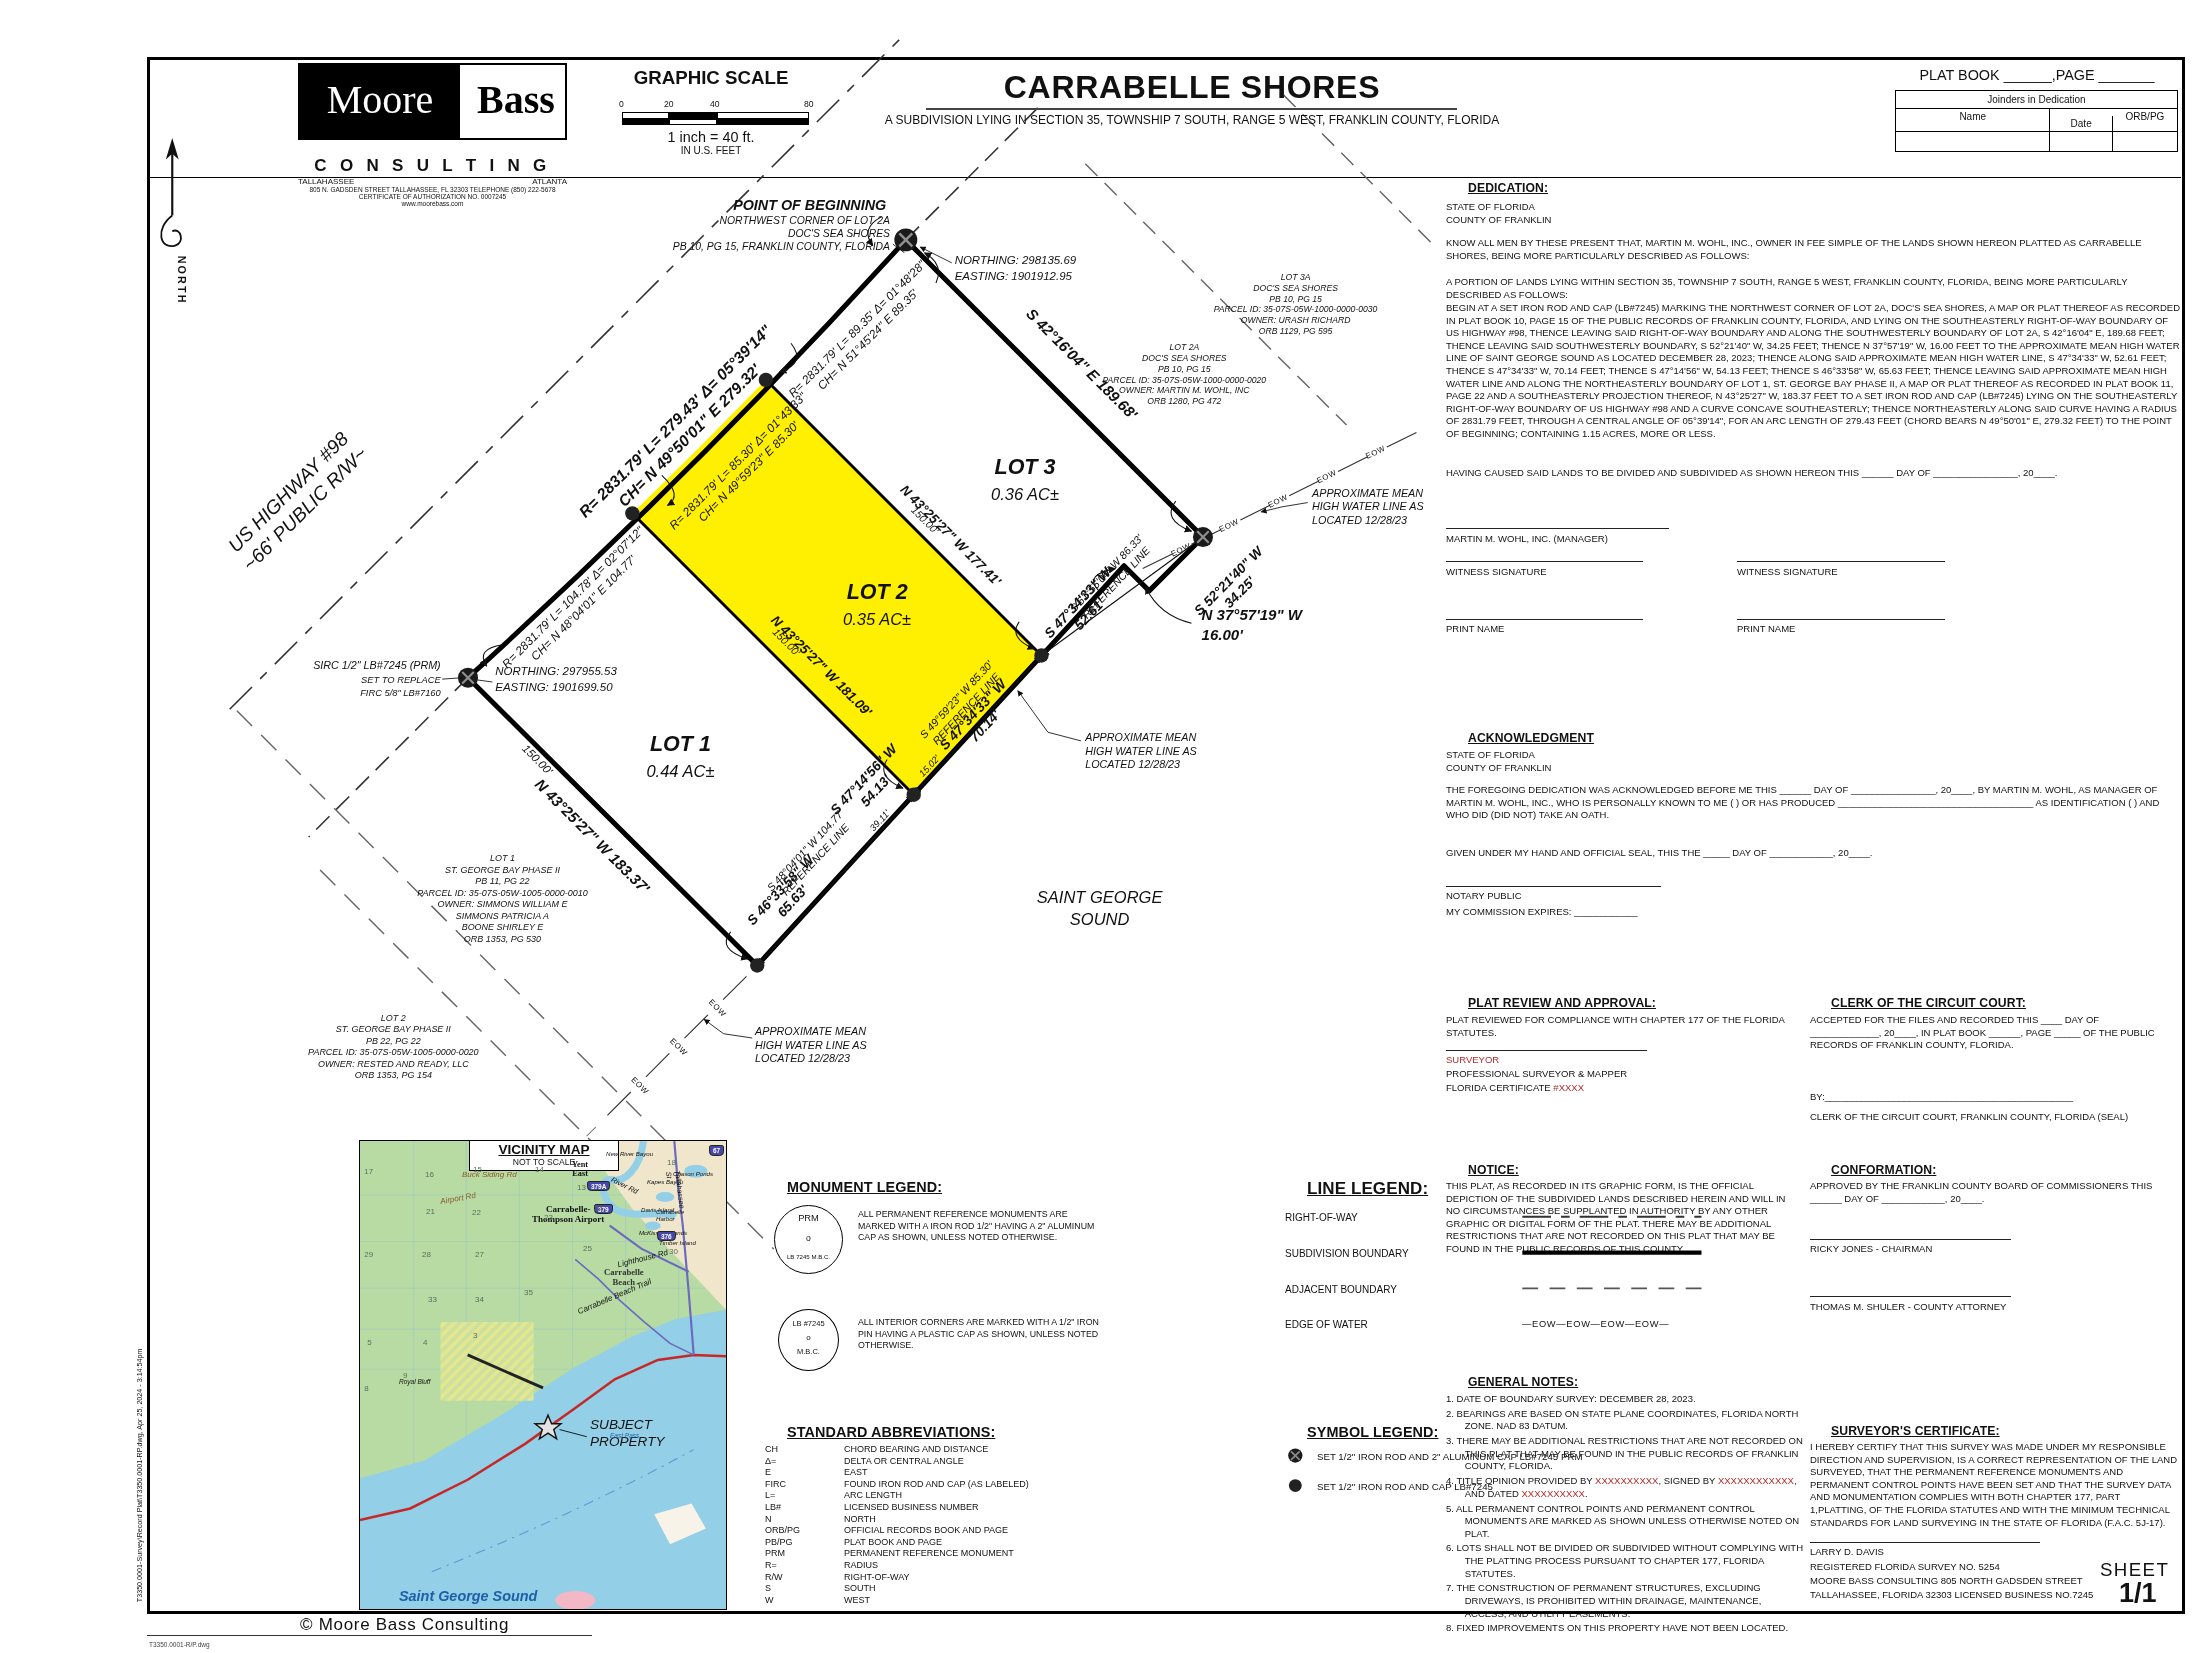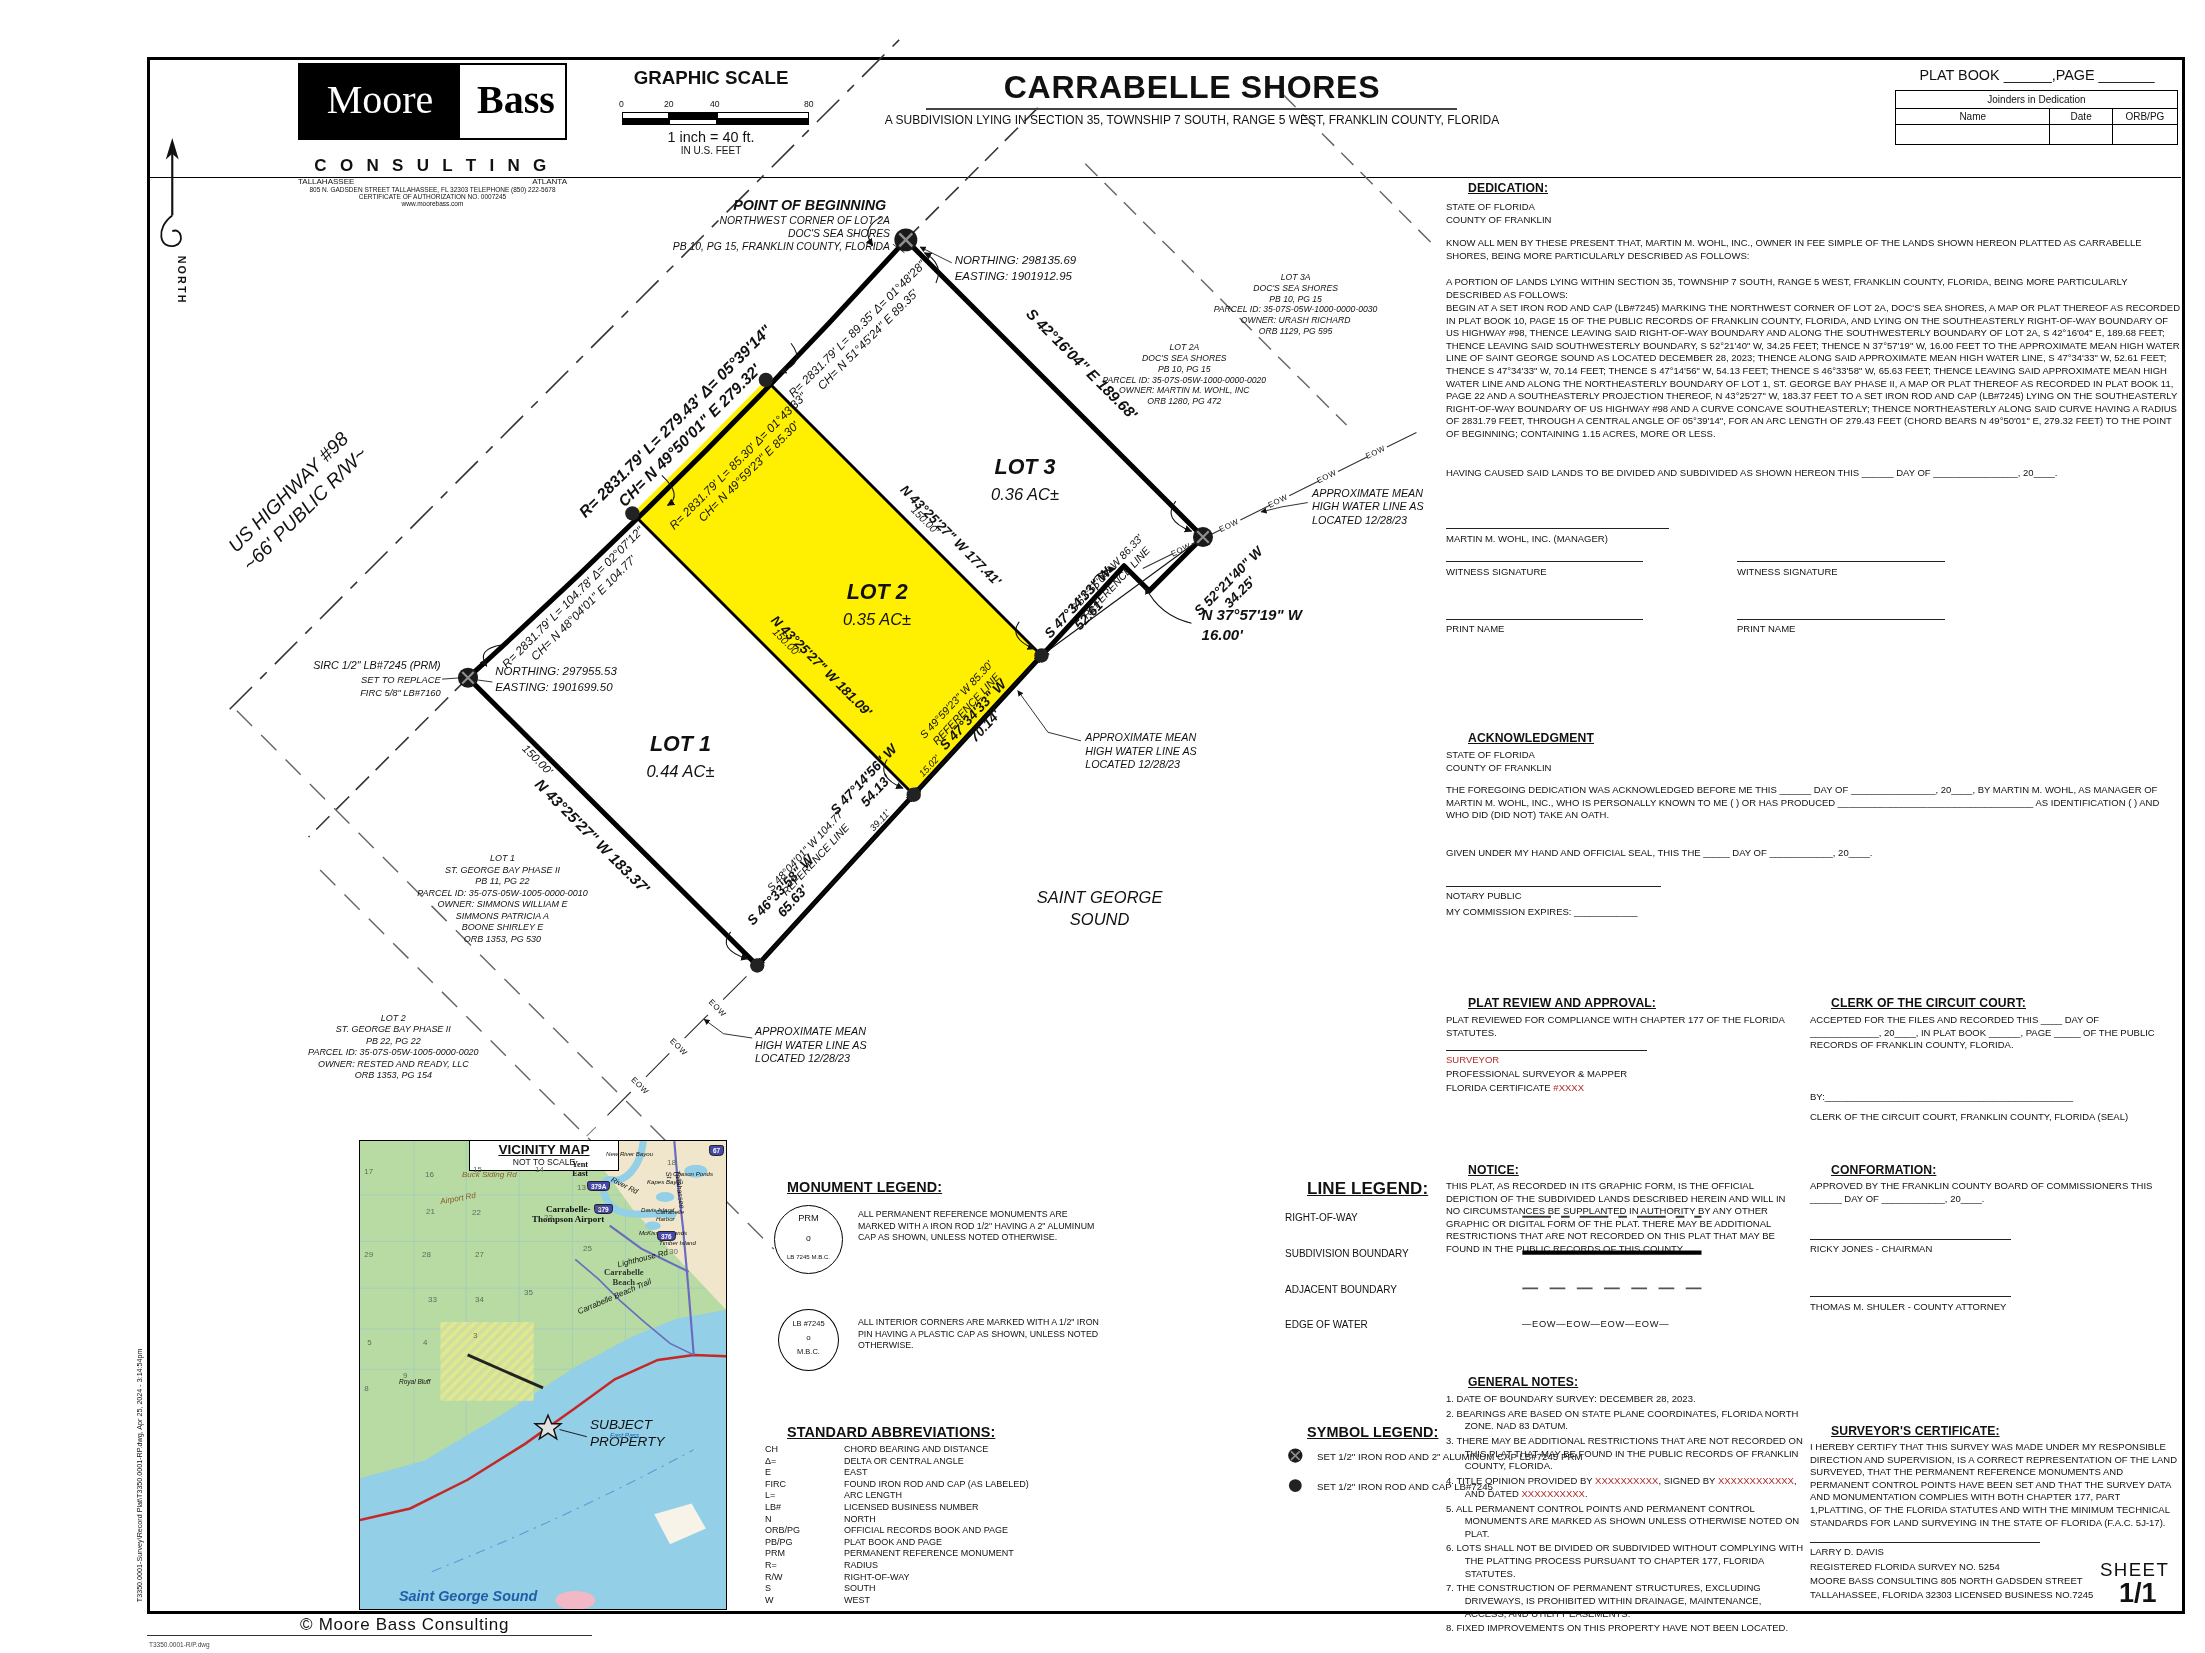--- a/index.html
+++ b/index.html
@@ -297,21 +297,21 @@
 
   <div class="abs c b" style="left:869px;top:69px;width:646px;font-size:32px;letter-spacing:0.7px;">CARRABELLE SHORES</div>
   <div class="abs" style="left:926px;top:108px;width:531px;height:1.8px;background:#444;"></div>
   <div class="abs c" style="left:869px;top:113px;width:646px;font-size:12px;">A SUBDIVISION LYING IN SECTION 35, TOWNSHIP 7 SOUTH, RANGE 5 WEST, FRANKLIN COUNTY, FLORIDA</div>
 
   <div class="abs c" style="left:1895px;top:67px;width:284px;font-size:14.4px;">PLAT BOOK ______,PAGE _______</div>
   <div class="abs" style="left:1895px;top:90px;width:281px;border:1.4px solid #000;font-size:10px;">
     <div class="c" style="border-bottom:1.1px solid #000;padding:2.9px 0;">Joinders in Dedication</div>
     <div style="display:flex;border-bottom:1.1px solid #000;">
       <div class="c" style="width:55%;border-right:1.1px solid #000;padding:2.2px 0;">Name</div>
-      <div class="c" style="width:22%;border-right:1.1px solid #000;padding:2.2px 0;">Date</div>
+      <div class="c" style="width:22%;border-right:1.1px solid #000;padding:2.2px 0;margin-top:7px;">Date</div>
       <div class="c" style="width:23%;padding:2.2px 0;">ORB/PG</div>
     </div>
     <div style="display:flex;height:18.7px;">
       <div style="width:55%;border-right:1.1px solid #000;"></div>
       <div style="width:22%;border-right:1.1px solid #000;"></div>
       <div style="width:23%;"></div>
     </div>
   </div>
 
   <div class="abs hd" style="left:1446px;top:181px;">DEDICATION:</div>

